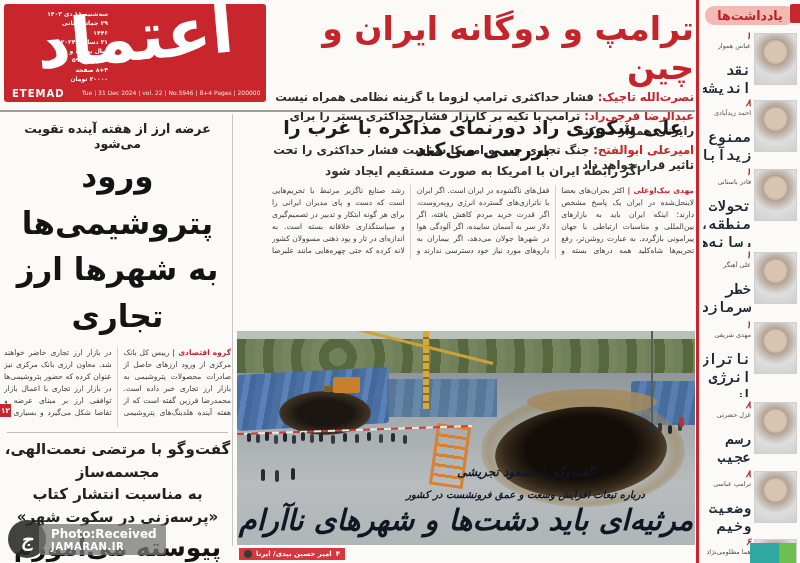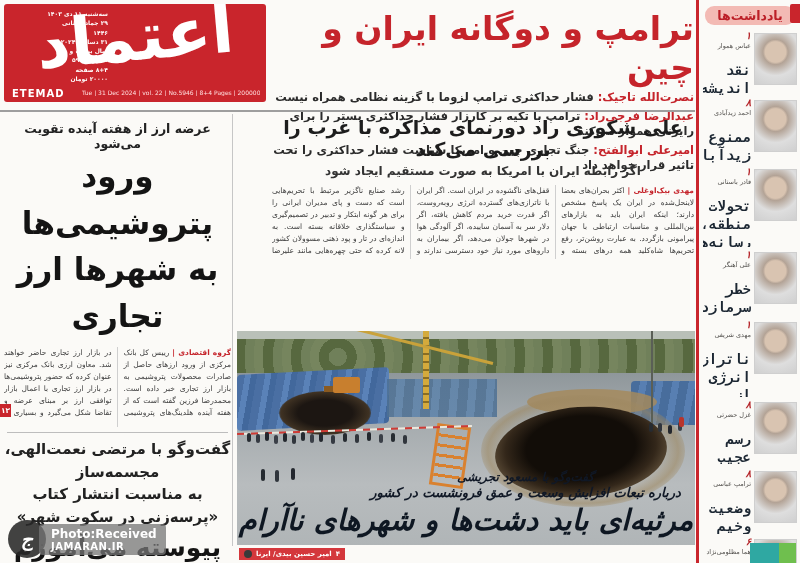--- a/index.html
+++ b/index.html
@@ -74,21 +74,21 @@
     background:repeating-linear-gradient(90deg,#cf3b35 0 7px,#ece8dd 7px 14px); }
   .ph-pole { position:absolute; right:42px; top:0; width:2px; height:92px; background:#5a5f56; }
   .crowd { position:absolute; width:4px; height:9px; background:#262b31; border-radius:2px; }
   .crowd-a { left:10px; top:102px; box-shadow:9px 1px 0 #343941,18px -1px 0 #23272e,27px 2px 0 #3a3f47,36px 0 0 #23272e,45px 2px 0 #30353c,54px -1px 0 #262b31,63px 1px 0 #3a3f47,72px 0 0 #23272e,84px 2px 0 #343941,96px 0 0 #262b31,108px 1px 0 #30353c,120px -1px 0 #23272e,132px 1px 0 #3a3f47,144px 0 0 #262b31,156px 2px 0 #30353c; }
   .crowd-b { left:412px; top:92px; box-shadow:9px 0 0 #30353c,19px 2px 0 #23272e,29px -1px 0 #3a3f47; }
   .crowd-c { left:24px; top:138px; height:12px; box-shadow:14px 1px 0 #30353c,30px -1px 0 #23272e; }
   .ph-red-person { position:absolute; left:442px; top:86px; width:5px; height:10px; background:#b8342c; border-radius:2px; }
   .ph-captions { position:absolute; left:0; right:0; bottom:8px; text-align:center; z-index:3; }
   .ph-kick { font-weight:bold; color:#101826; padding-left:26%; }
   .ph-kick1 { font-size:12px; }
-  .ph-kick2 { font-size:13px; margin-top:1px; }
+  .ph-kick2 { font-size:10px; margin-top:10px; }
   .ph-headline { font-size:29px; font-weight:bold; color:#0e1722; letter-spacing:-1px; margin-top:3px; }
   .photo-credit { position:absolute; left:239px; top:548px; display:inline-flex; align-items:center; gap:4px; background:#d4373c; color:#fff; font-size:7px; font-weight:bold; padding:2px 5px; z-index:4; }
   .pc-circle { width:8px; height:8px; border-radius:50%; background:#3a3a3a; display:inline-block; }
 
   
   .watermark { position:absolute; left:8px; top:520px; display:flex; align-items:center; direction:ltr; z-index:6; }
   .wm-circle { width:38px; height:38px; border-radius:50%; background:rgba(40,40,40,.88); color:#fff; font-size:19px; font-weight:bold; font-style:italic; text-align:center; line-height:38px; flex:0 0 auto; }
   .wm-band { background:rgba(118,118,118,.75); color:#fff; padding:3px 9px 3px 12px; margin-left:-7px; border-radius:4px; text-align:left; }
   .wm-line1 { font-size:12px; font-weight:bold; }
   .wm-line2 { font-size:10px; font-weight:bold; letter-spacing:.5px; }

